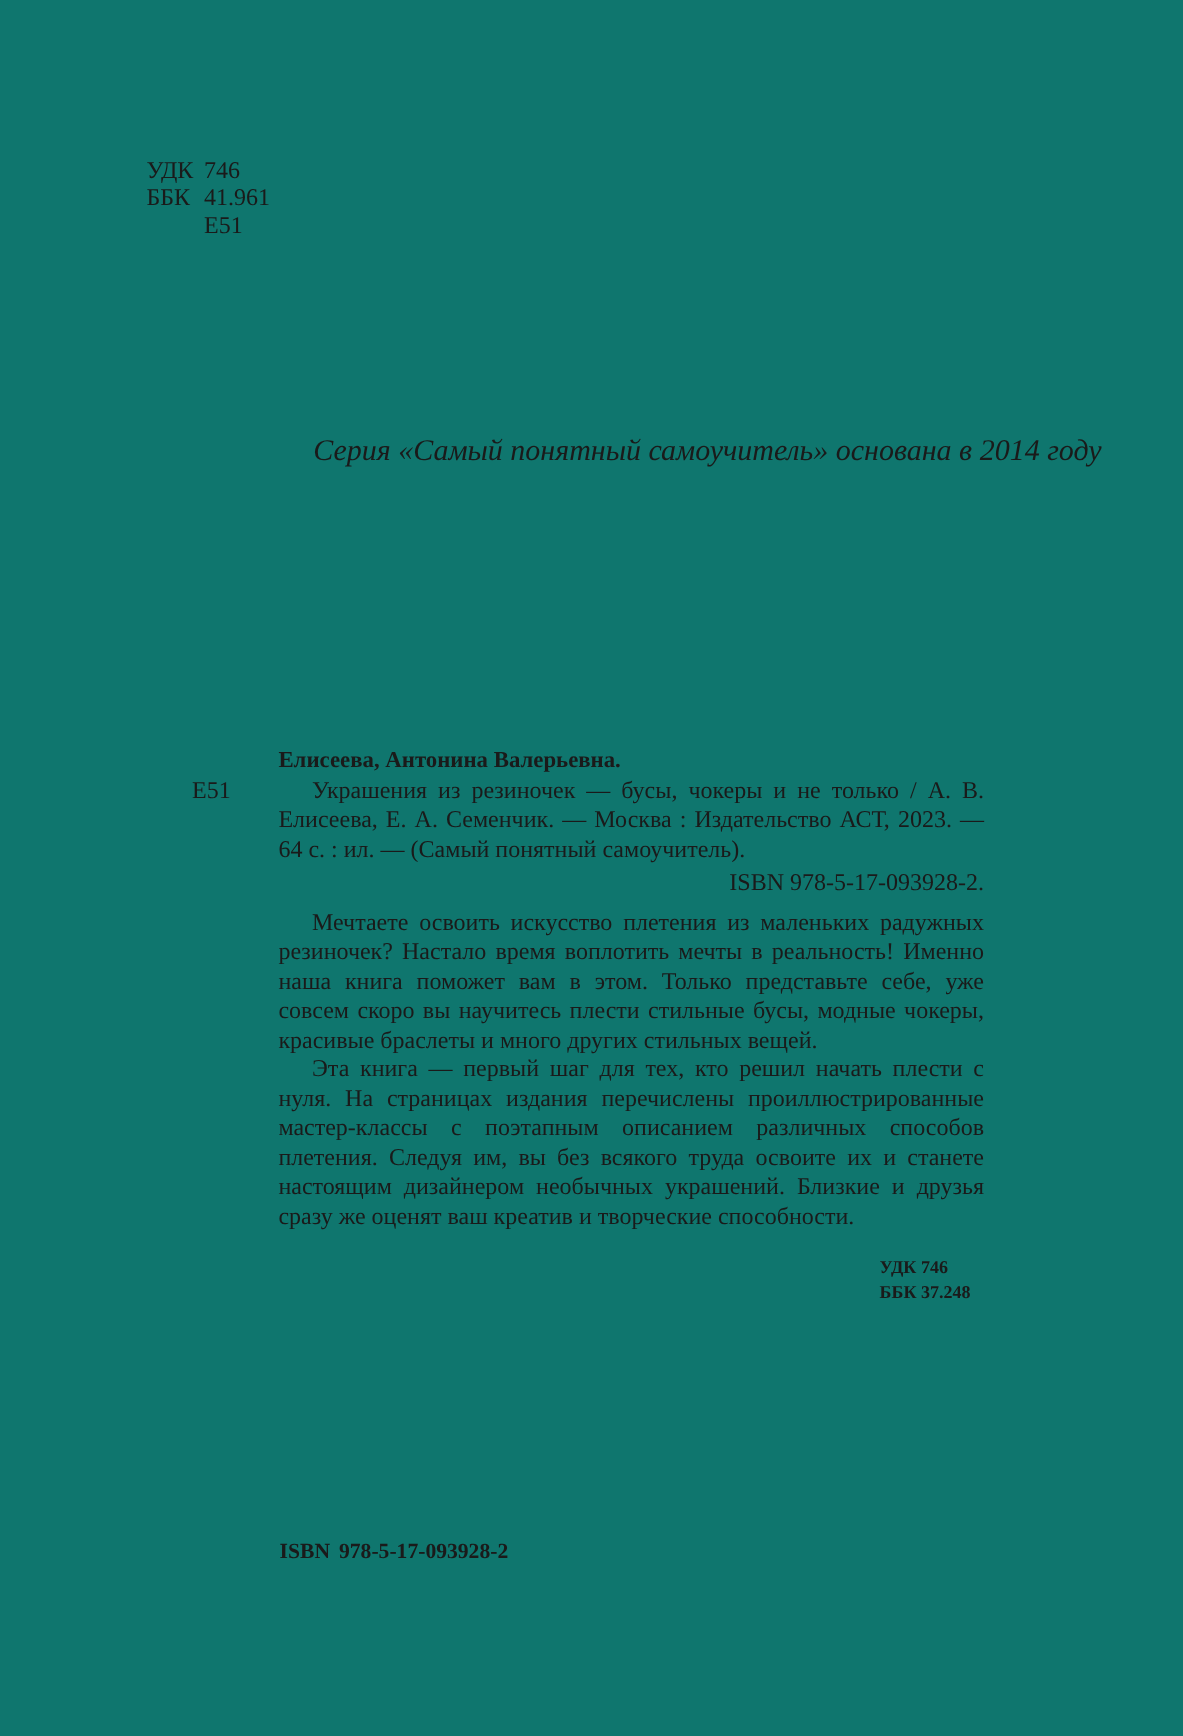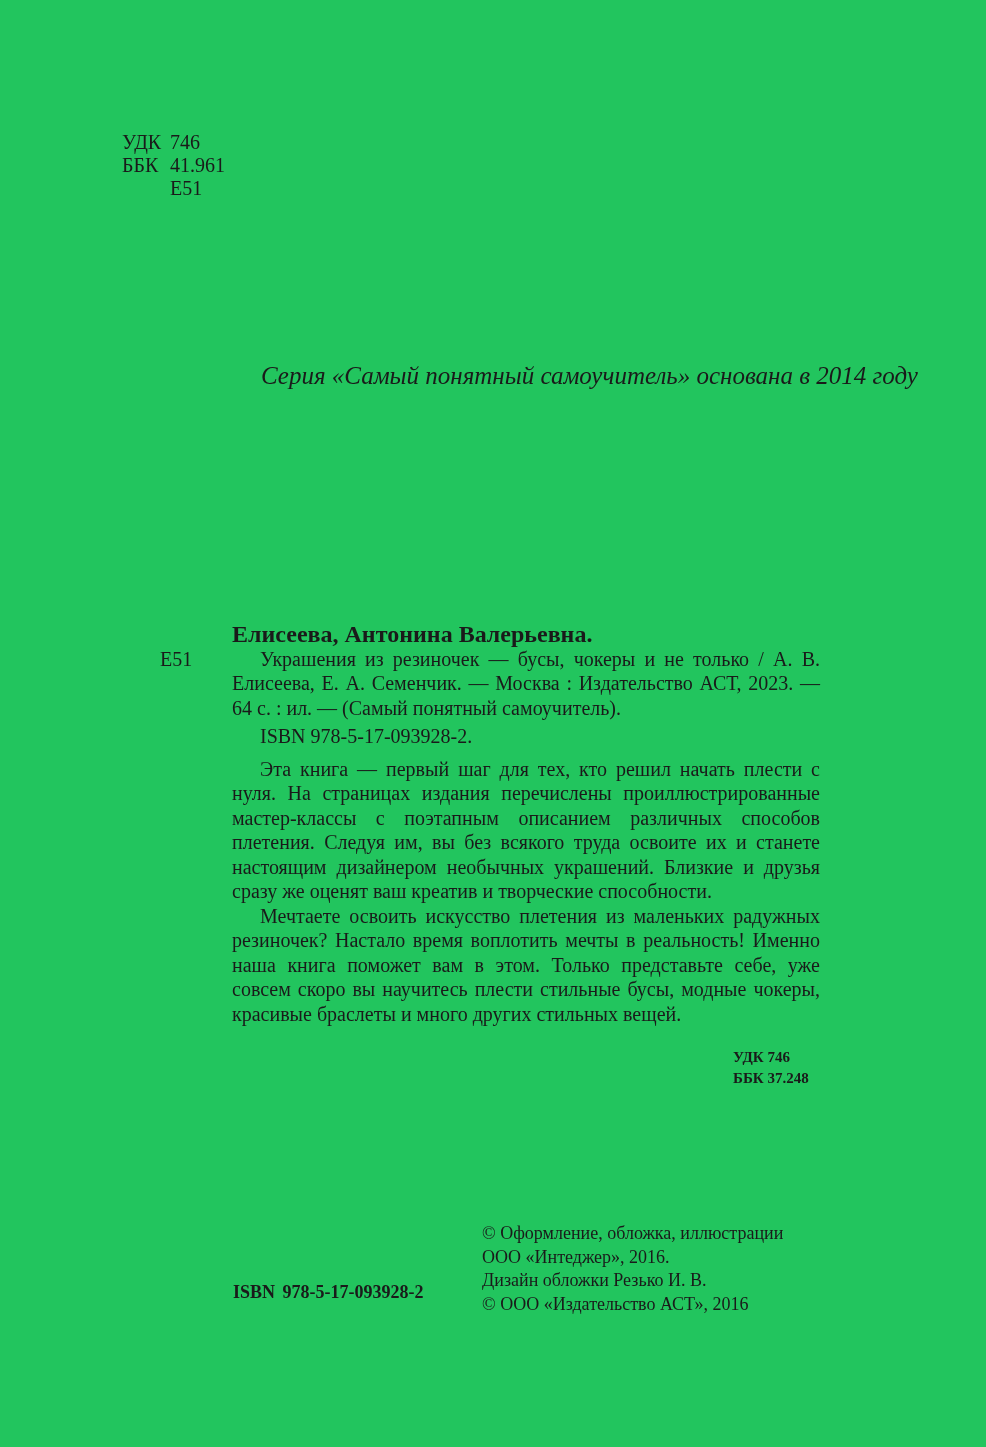--- a/index.html
+++ b/index.html
@@ -12,21 +12,21 @@
       height: 1447px;
       position: relative;
       overflow: hidden;
       font-family: "Liberation Serif", "DejaVu Serif", serif;
       color: #1a1a1a;
     }
     .page {
       position: absolute;
       left: 0; top: 0;
       width: 986px; height: 1447px;
-      background: #22c55e;
+      background: #0f766e;
     }
     .abs { position: absolute; }
     .udk-block {
       left: 122px; top: 131px;
       font-size: 20px;
       line-height: 23px;
     }
     .udk-block .row { white-space: pre; }
     .udk-block .code { display: inline-block; width: 48px; }
     .udk-block .indent { display: inline-block; width: 48px; }
@@ -40,40 +40,41 @@
 
     .catalog {
       left: 160px; top: 622px;
       width: 660px;
       font-size: 20px;
       line-height: 24.5px;
     }
     .catalog .author {
       margin-left: 72px;
       font-weight: bold;
-      font-size: 24px;
+      font-size: 19px;
     }
     .catalog .entry {
       position: relative;
       margin-left: 72px;
       text-align: justify;
     }
     .catalog .entry-code {
       position: absolute;
       left: -72px;
       top: 0;
     }
     .catalog .entry-text {
       text-indent: 28px;
       text-align: justify;
       text-align-last: left;
     }
     .catalog .isbn-line {
       margin-left: 100px;
       margin-top: 4px;
+      text-align: right;
     }
     .annotation {
       margin-left: 72px;
       margin-top: 8px;
       text-align: justify;
     }
     .annotation p {
       margin: 0;
       text-indent: 28px;
       text-align: justify;
@@ -119,32 +120,26 @@
 
   <div class="abs catalog">
     <div class="author">Елисеева, Антонина Валерьевна.</div>
     <div class="entry">
       <span class="entry-code">Е51</span>
       <div class="entry-text">Украшения из резиночек — бусы, чокеры и не только / А. В. Елисеева, Е. А. Семенчик. — Москва : Издательство АСТ, 2023. — 64 с. : ил. — (Самый понятный самоучитель).</div>
     </div>
     <div class="isbn-line">ISBN 978-5-17-093928-2.</div>
 
     <div class="annotation">
+      <p>Мечтаете освоить искусство плетения из маленьких радужных резиночек? Настало время воплотить мечты в реальность! Именно наша книга поможет вам в этом. Только представьте себе, уже совсем скоро вы научитесь плести стильные бусы, модные чокеры, красивые браслеты и много других стильных вещей.</p>
       <p>Эта книга — первый шаг для тех, кто решил начать плести с нуля. На страницах издания перечислены проиллюстрированные мастер-классы с поэтапным описанием различных способов плетения. Следуя им, вы без всякого труда освоите их и станете настоящим дизайнером необычных украшений. Близкие и друзья сразу же оценят ваш креатив и творческие способности.</p>
-      <p>Мечтаете освоить искусство плетения из маленьких радужных резиночек? Настало время воплотить мечты в реальность! Именно наша книга поможет вам в этом. Только представьте себе, уже совсем скоро вы научитесь плести стильные бусы, модные чокеры, красивые браслеты и много других стильных вещей.</p>
     </div>
   </div>
 
   <div class="abs udk-right">
     <div>УДК 746</div>
     <div>ББК 37.248</div>
   </div>
 
-  <div class="abs copyright">
-    <div>© Оформление, обложка, иллюстрации</div>
-    <div>ООО «Интеджер», 2016.</div>
-    <div>Дизайн обложки Резько И. В.</div>
-    <div>© ООО «Издательство АСТ»,  2016</div>
-  </div>
 
   <div class="abs isbn-bottom">ISBN  978-5-17-093928-2</div>
 
 </div>
 
 </body></html>

